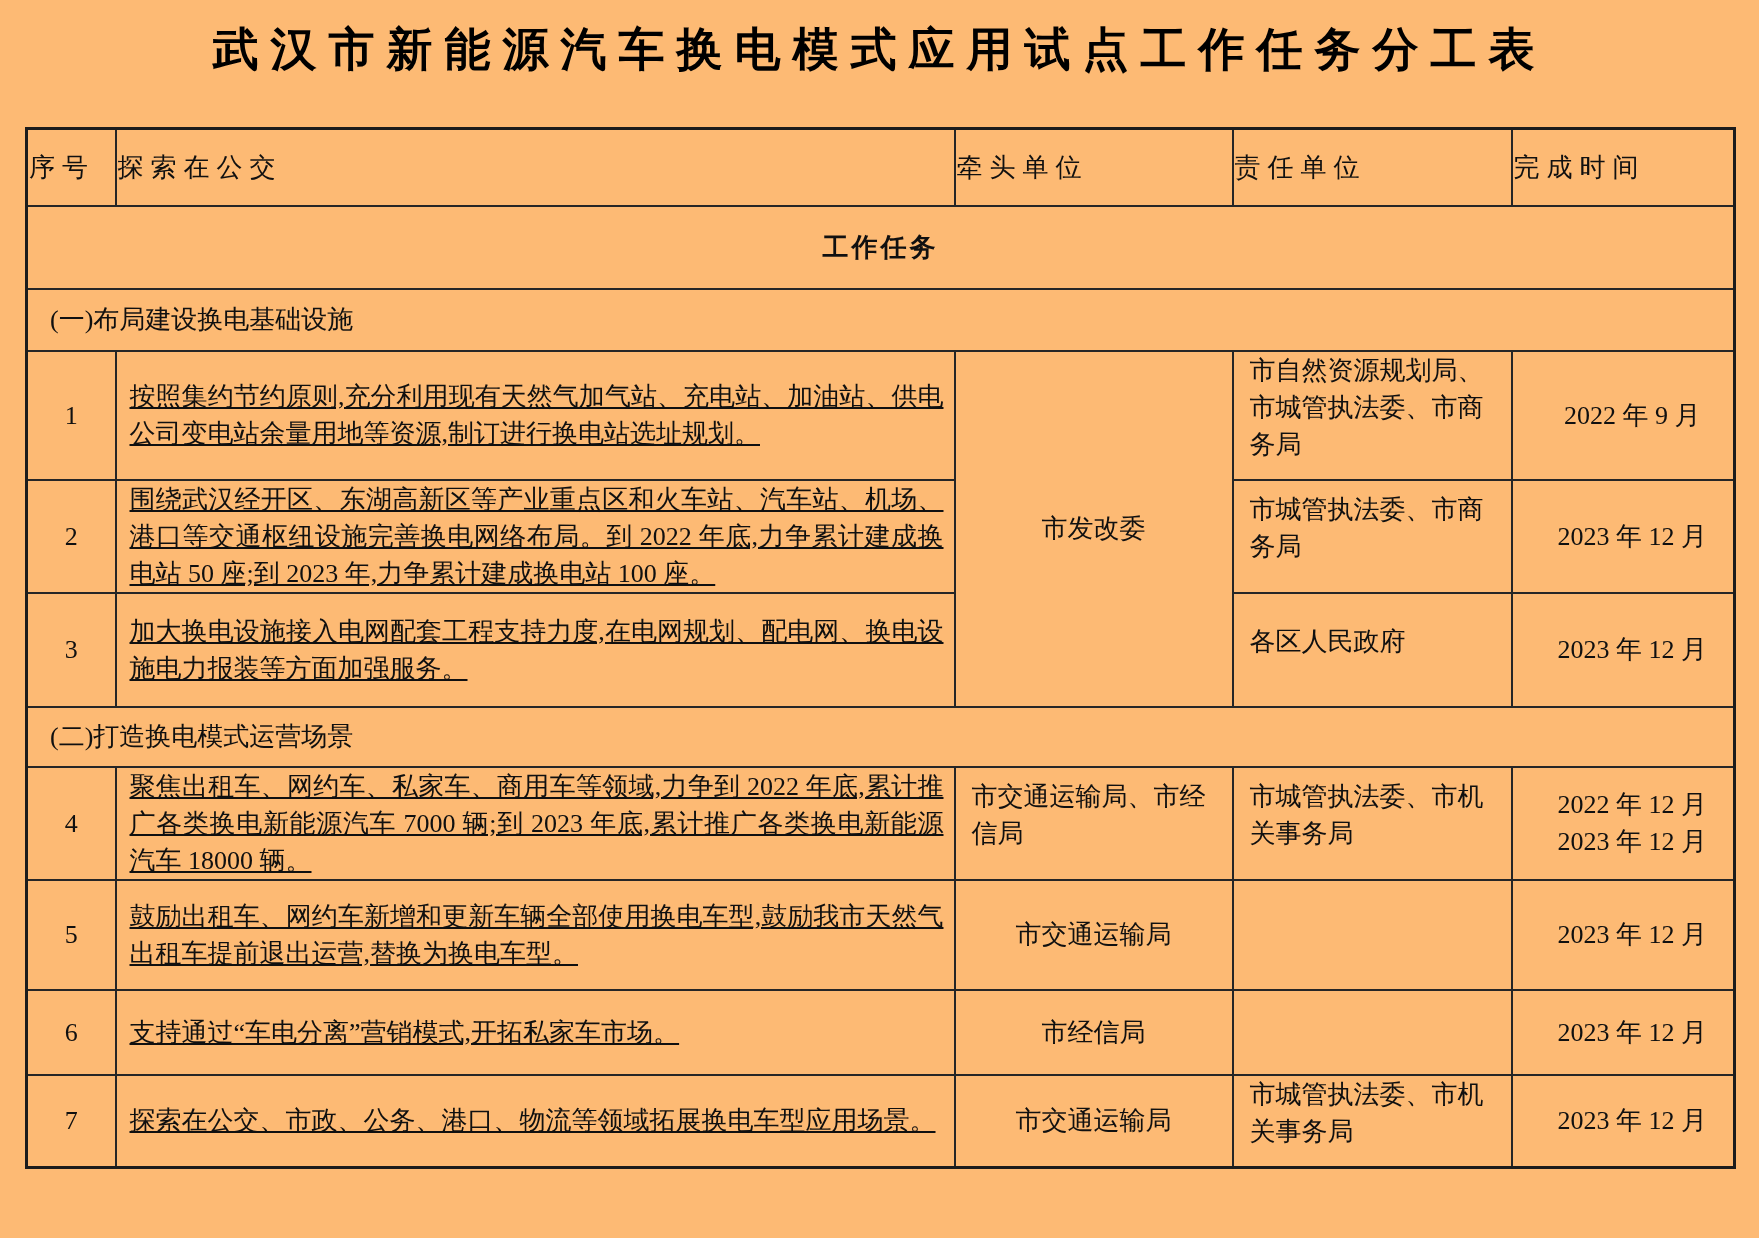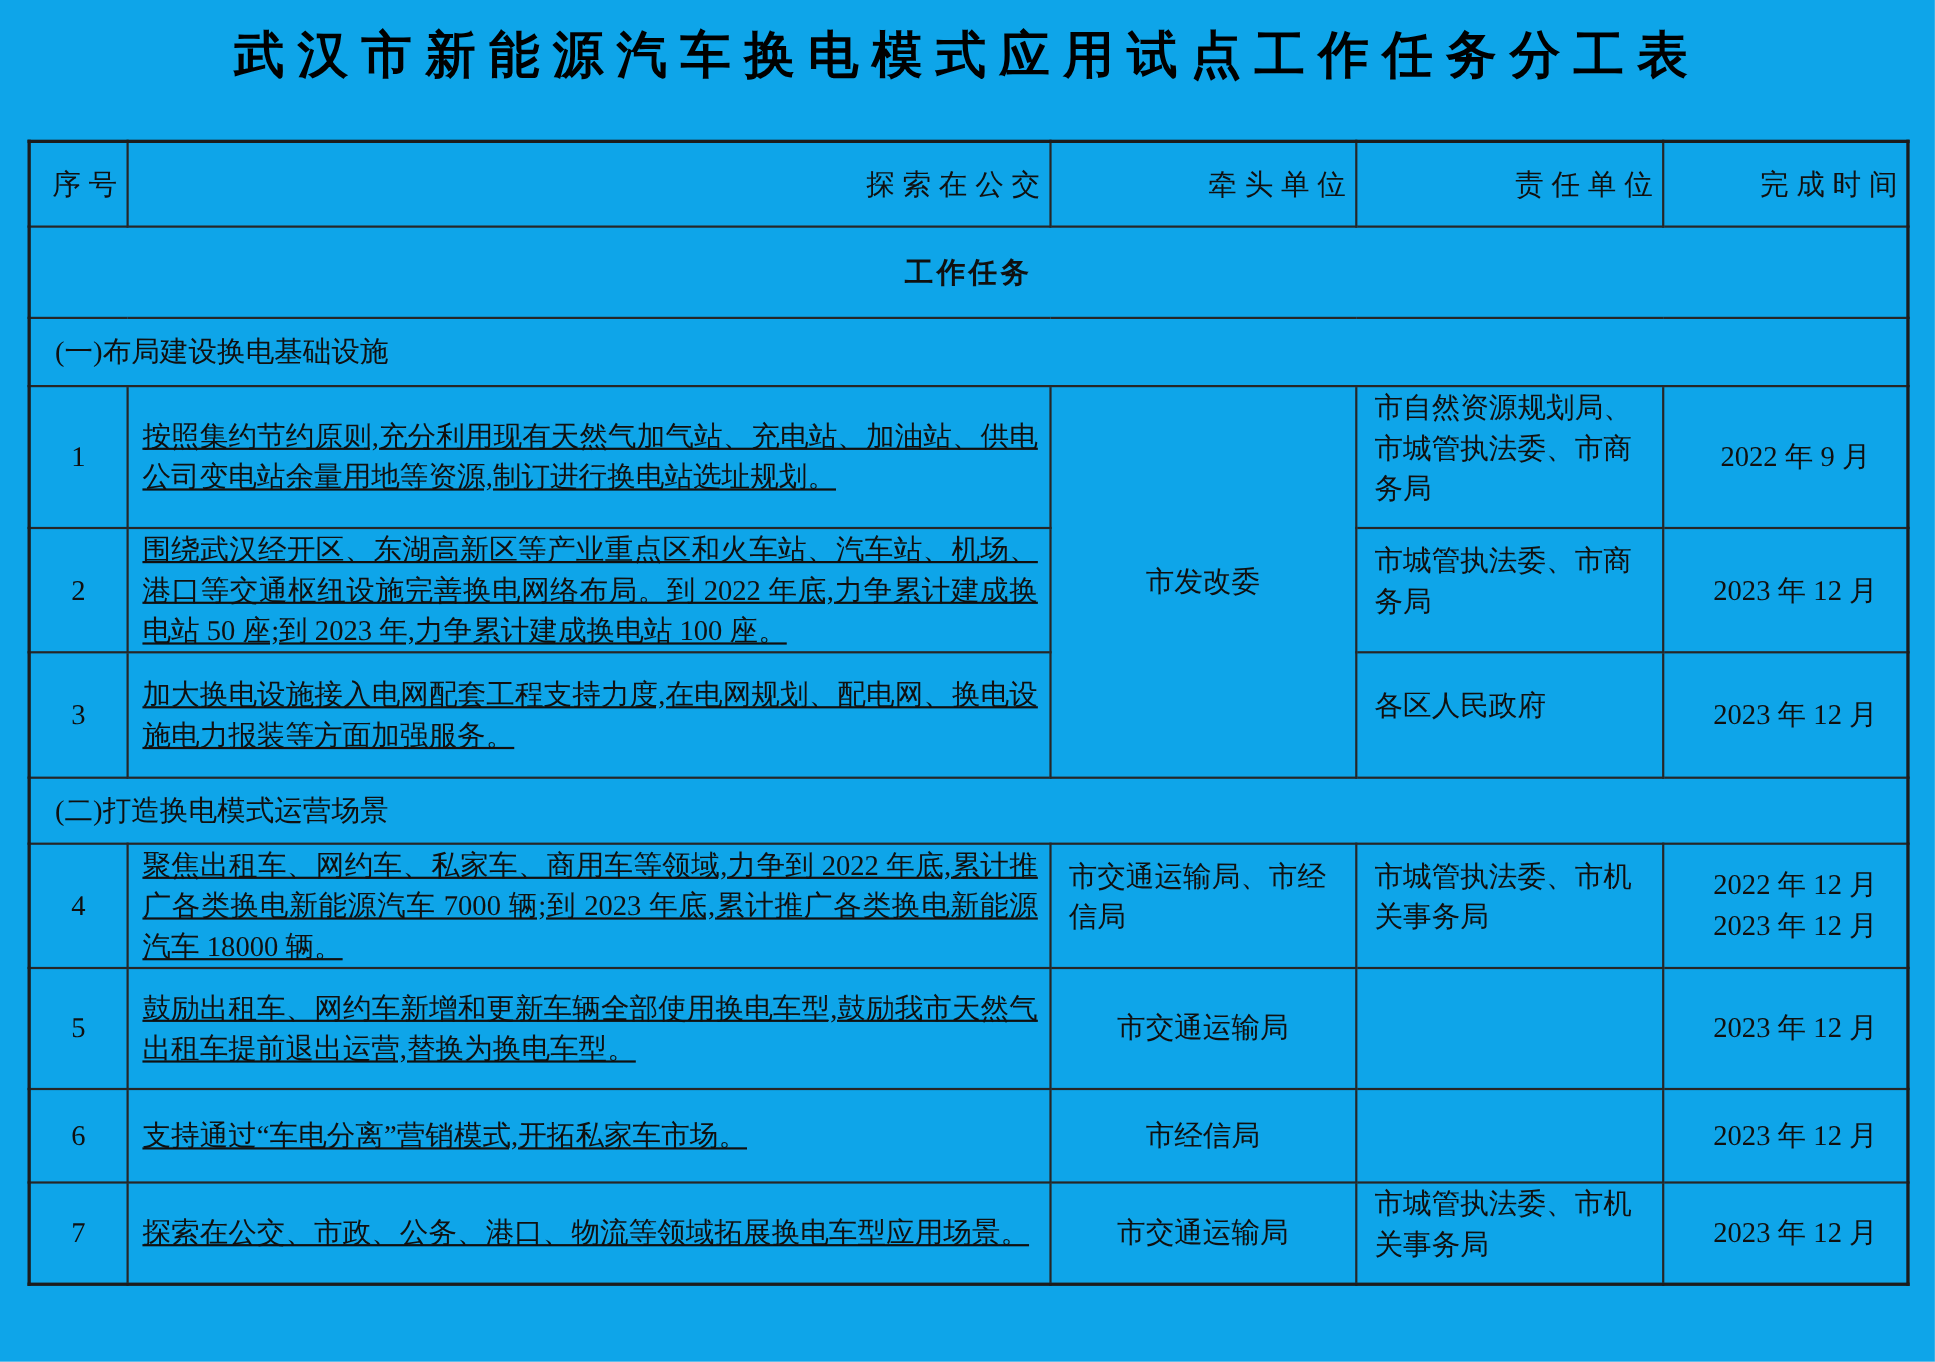--- a/index.html
+++ b/index.html
@@ -1,19 +1,19 @@
 <!DOCTYPE html>
 <html><head>
 <meta charset="utf-8">
 <style>
   html,body{margin:0;padding:0;background:#e8e8e8;}
   .page{
     position:relative;
     width:1759px;height:1238px;
-    background:#0ea5e9;
+    background:#fdba74;
     overflow:hidden;
     font-family:"Liberation Serif","DejaVu Serif",serif;
     color:#111;
   }
   .title{
     margin:0;
     padding-top:18px;
     height:127px;
     box-sizing:border-box;
     text-align:center;
@@ -46,21 +46,21 @@
   tr.rh-sec1{height:62px}
   tr.rh-r1{height:112px}
   tr.rh-r2{height:111px}
   tr.rh-r3{height:114px}
   tr.rh-sec2{height:60px}
   tr.rh-r4{height:113px}
   tr.rh-r5{height:110px}
   tr.rh-r6{height:85px}
   tr.rh-r7{height:89px}
   
-  td.hd{text-align:right;letter-spacing:7px;font-size:26px;}
+  td.hd{text-align:left;letter-spacing:7px;font-size:26px;}
   td.band{
     text-align:center;
     font-family:Liberation Sans, sans-serif;
     font-weight:bold;
     font-size:28px;
     letter-spacing:3px;
     color:#000;
   }
   td.sec{text-align:left;padding:0 12px 0 22px;font-size:27px;}
   td.no{text-align:center;font-size:27px;}

